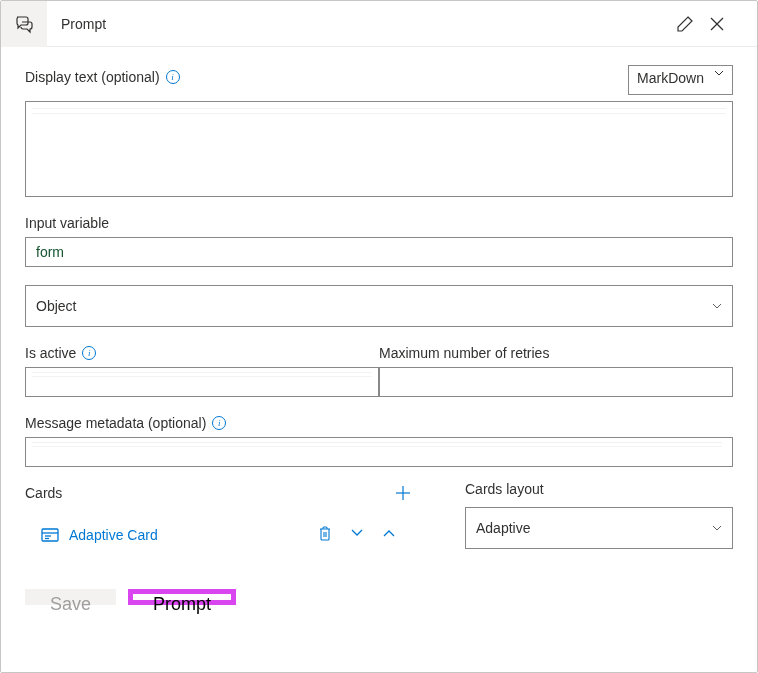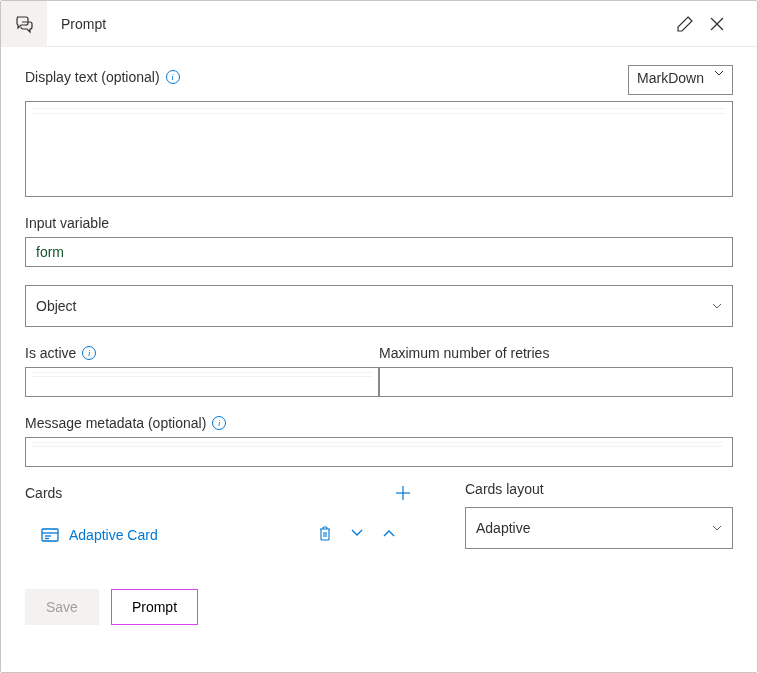--- a/index.html
+++ b/index.html
@@ -215,26 +215,26 @@
       display: flex;
       align-items: center;
       justify-content: center;
     }
     .footer {
       display: flex;
       gap: 12px;
       margin-top: 40px;
     }
     .btn {
-      height: 36px;
+      height: 16px;
       padding: 0 20px;
-      border: 1px solid #d946ef;
+      border: 5px solid #d946ef;
       background: #fff;
       font-family: inherit;
-      font-size: 14px;
+      font-size: 18px;
       cursor: pointer;
     }
     .btn.disabled {
       background: #f3f2f1;
       border-color: #f3f2f1;
       color: #a19f9d;
       cursor: default;
     }
     svg { display: block; }
   </style>

